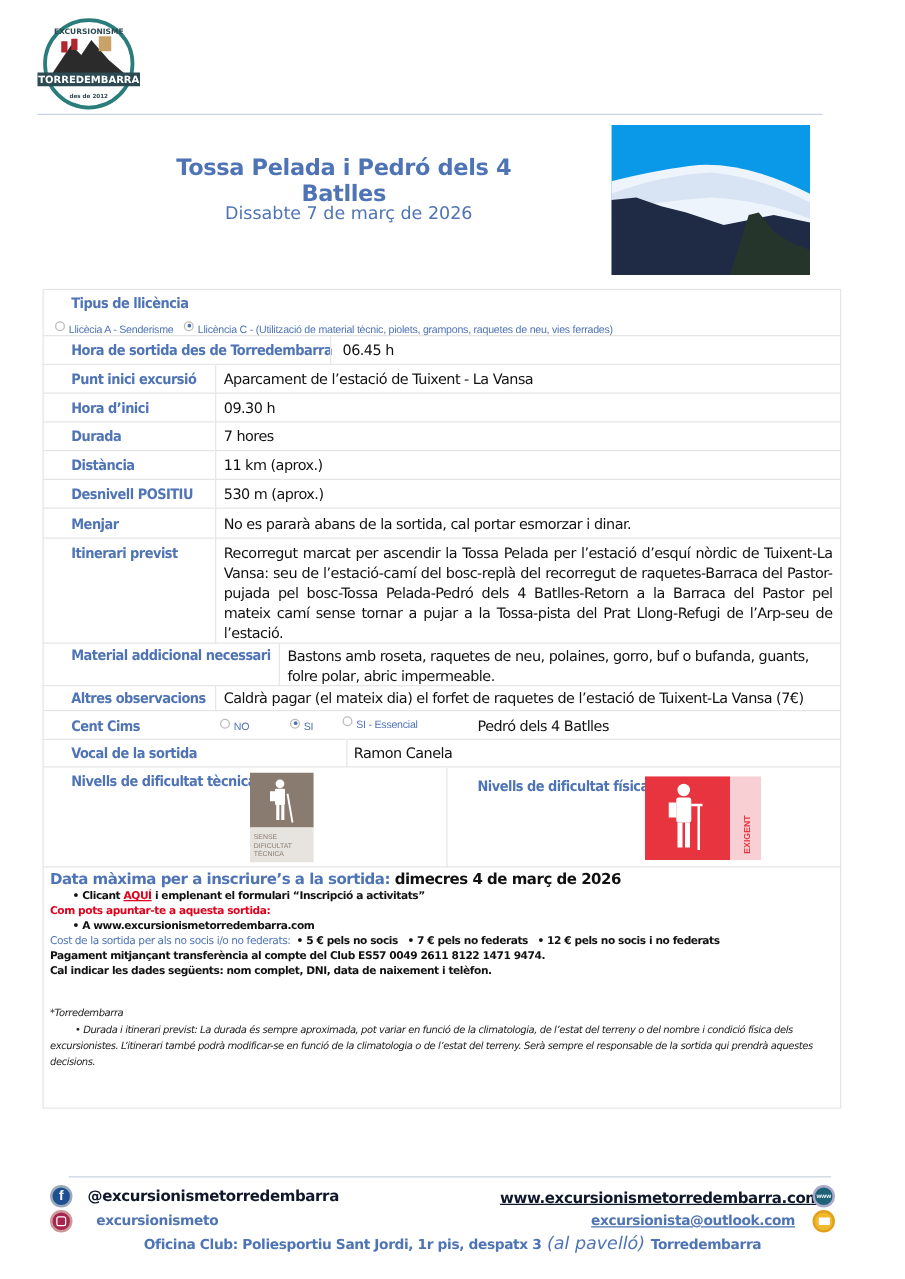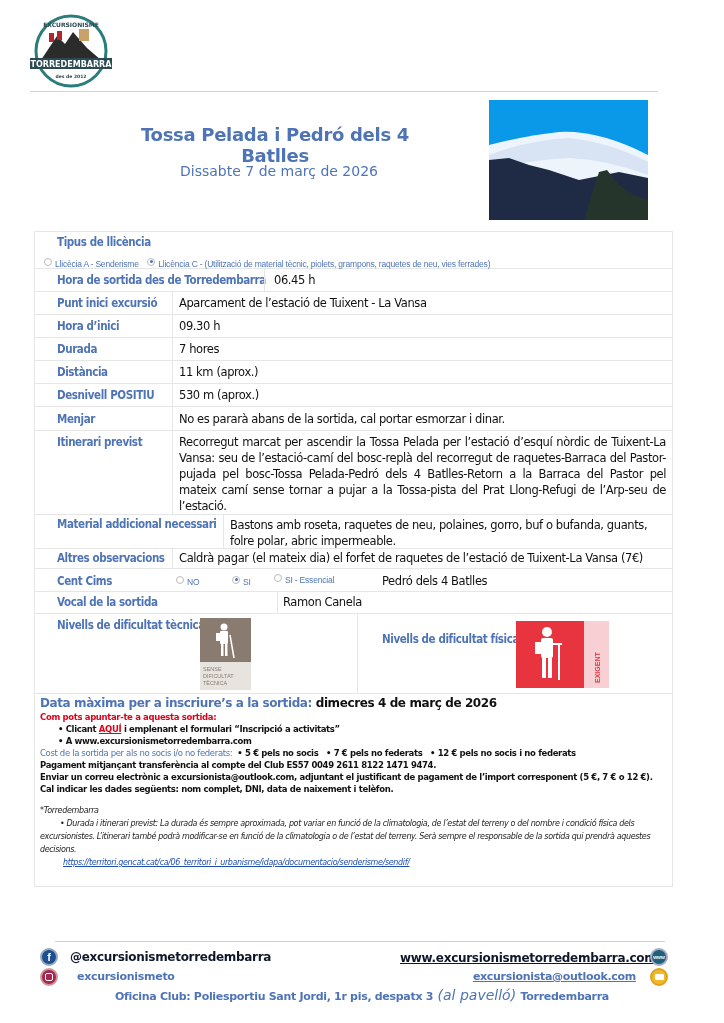--- a/index.html
+++ b/index.html
@@ -156,21 +156,21 @@
       <rect x="16" y="15" width="4" height="8" fill="#fff"></rect>
       <rect x="21" y="26" width="2.5" height="12" fill="#fff"></rect>
       <rect x="25" y="26" width="2.5" height="12" fill="#fff"></rect>
       <line x1="30" y1="17" x2="34" y2="40" stroke="#fff" stroke-width="1.5"></line>
       <text x="3" y="53" font-size="5.5" fill="#8a7b70" font-family="Liberation Sans">SENSE</text>
       <text x="3" y="60" font-size="5.5" fill="#8a7b70" font-family="Liberation Sans">DIFICULTAT</text>
       <text x="3" y="67" font-size="5.5" fill="#8a7b70" font-family="Liberation Sans">TÈCNICA</text>
     </svg>
   </div>
   <div class="vsep" style="left:323px;top:0;height:80px;"></div>
-  <div class="lbl" style="left:331px;top:18px;text-align:center;">Nivells de dificultat física</div>
+  <div class="lbl" style="left:331px;top:8px;text-align:center;">Nivells de dificultat física</div>
   <div style="position:absolute;left:482px;top:7px;width:93px;height:67px;">
     <svg width="93" height="67" viewBox="0 0 93 67">
       <rect width="68" height="67" fill="#e8343f"></rect>
       <rect x="68" width="25" height="67" fill="#f8d0d3"></rect>
       <circle cx="31" cy="11" r="5" fill="#fff"></circle>
       <rect x="25" y="17" width="12" height="20" rx="2" fill="#fff"></rect>
       <rect x="19" y="21" width="6" height="12" fill="#fff"></rect>
       <rect x="26" y="37" width="4" height="20" fill="#fff"></rect>
       <rect x="32" y="37" width="4" height="20" fill="#fff"></rect>
       <rect x="37" y="22" width="9" height="2" fill="#fff"></rect>
@@ -178,44 +178,40 @@
       <text x="84" y="62" font-size="7" fill="#e8343f" font-family="Liberation Sans" font-weight="bold" transform="rotate(-90 84 62)">EXIGENT</text>
     </svg>
   </div>
 </div>
 
 <div class="abs" style="left:40px;top:696px;width:630px;">
   <div style="font-size:12px;font-weight:bold;font-family:'DejaVu Sans',sans-serif;letter-spacing:-0.4px;">
     <span class="blu">Data màxima per a inscriure’s a la sortida:</span>
     <span class="blk">dimecres 4 de març de 2026</span>
   </div>
-  <div class="small red" style="margin-top:2px;">Com pots apuntar-te a aquesta sortida:</div>
   <div class="small blk" style="margin-top:2px;padding-left:18px;">
     • <span>Clicant</span>
     <span class="red" style="text-decoration:underline;cursor:pointer;">AQUÍ</span>
     <span>i emplenant el formulari “Inscripció a activitats”</span>
   </div>
+  <div class="small red" style="margin-top:2px;">Com pots apuntar-te a aquesta sortida:</div>
   <div class="small blk" style="margin-top:2px;padding-left:18px;">• <span>A www.excursionismetorredembarra.com</span></div>
   <div class="small" style="margin-top:2px;white-space:nowrap;">
     <span class="blu">Cost de la sortida per als no socis i/o no federats:</span>
     <span class="blk">&nbsp;•&nbsp;<span>5 € pels no socis</span></span>
     <span class="blk">&nbsp;&nbsp;•&nbsp;<span>7 € pels no federats</span></span>
     <span class="blk">&nbsp;&nbsp;•&nbsp;<span>12 € pels no socis i no federats</span></span>
   </div>
   <div class="small blk" style="margin-top:2px;">Pagament mitjançant transferència al compte del Club ES57 0049 2611 8122 1471 9474.</div>
-  <div class="small blk" style="margin-top:2px;white-space:nowrap;">Enviar un correu electrònic a excursionista@outlook.com, adjuntant el justificant de pagament de l’import corresponent (5 €, 7 € o 12 €).</div>
   <div class="small blk" style="margin-top:2px;">Cal indicar les dades següents: nom complet, DNI, data de naixement i telèfon.</div>
 </div>
 
 <div class="abs" style="left:40px;top:804px;width:630px;">
   <div class="ital">*Torredembarra</div>
   <div class="ital" style="text-indent:20px;">• <span>Durada i itinerari previst: La durada és sempre aproximada, pot variar en funció de la climatologia, de l’estat del terreny o del nombre i condició física dels excursionistes. L’itinerari també podrà modificar-se en funció de la climatologia o de l’estat del terreny. Serà sempre el responsable de la sortida qui prendrà aquestes decisions.</span></div>
-  <div class="ital" style="padding-left:23px;">
-    <span class="link">https://territori.gencat.cat/ca/06_territori_i_urbanisme/idapa/documentacio/senderisme/sendif/</span>
-  </div>
 </div>
 
 <div class="abs footer-hr"></div>
 
 <div class="abs ficon" style="left:40px;top:948px;background:#1d4f91;border:2px solid #9ab;">f</div>
 <div class="abs ftxt" style="left:70px;top:950px;">@excursionismetorredembarra</div>
 
 <div class="abs ficon" style="left:40px;top:968px;background:#a7264f;border:2px solid #c99;">
   <span style="display:block;width:8px;height:8px;border:1.5px solid #fff;border-radius:2px;"></span>
 </div>

